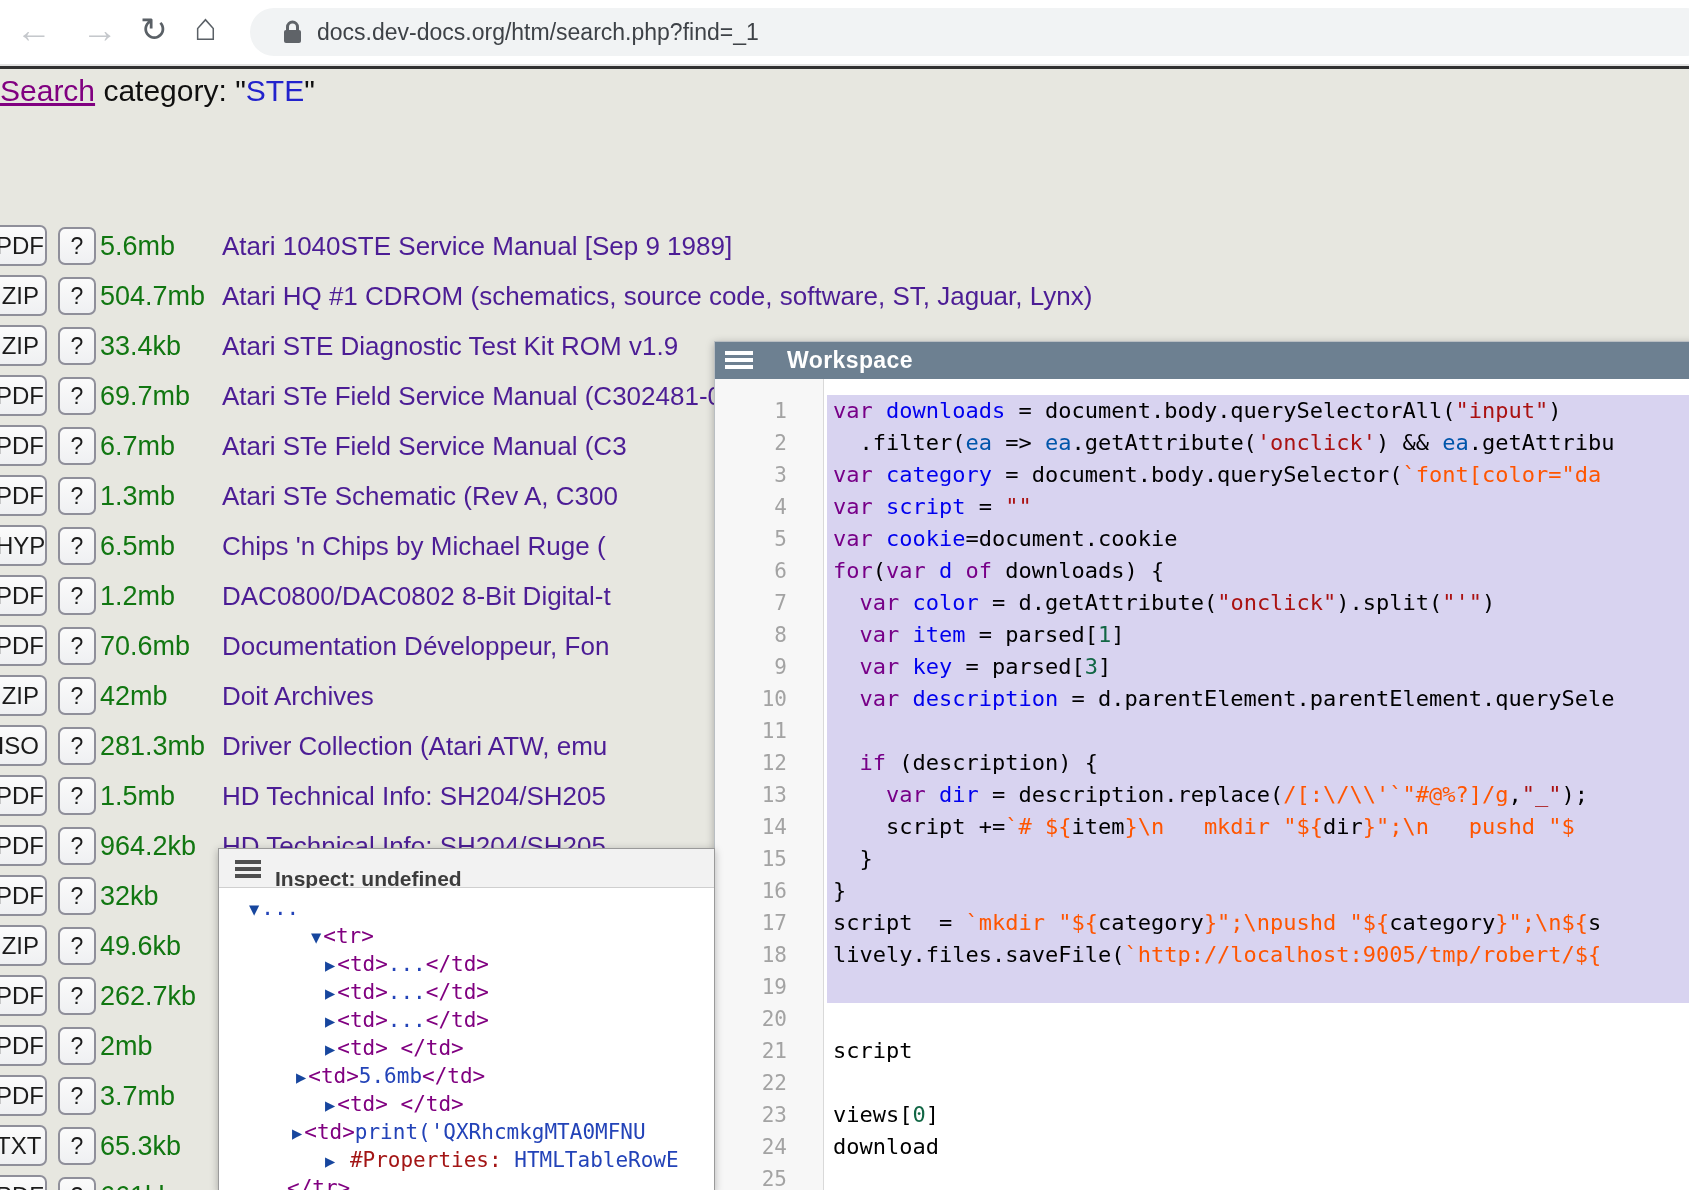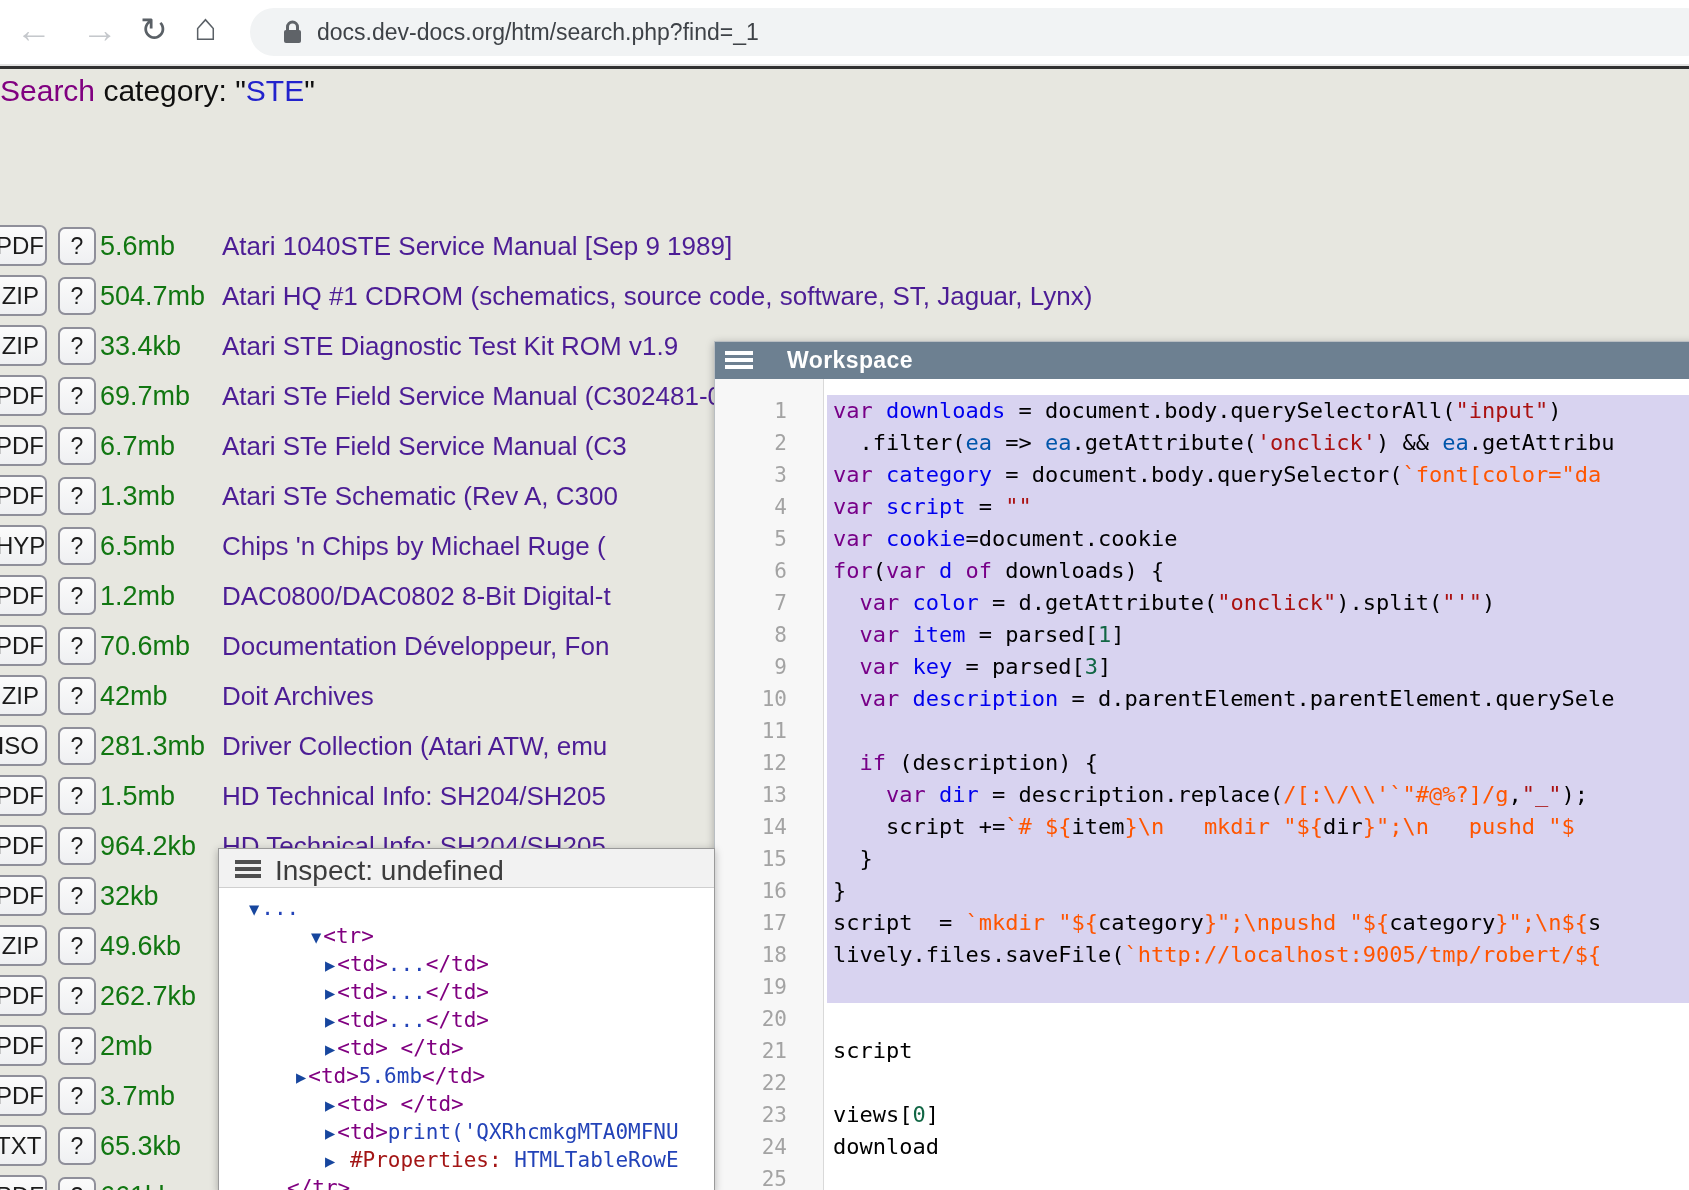--- a/index.html
+++ b/index.html
@@ -11,21 +11,21 @@
   .nav-ic.disabled{color:#c5c8cc;}
   .ic-back{left:16px;} .ic-fwd{left:82px;} .ic-refresh{left:140px;font-size:33px;} .ic-home{left:194px;font-size:38px;top:3px;}
   .omnibox{position:absolute;left:250px;top:8px;width:1460px;height:48px;background:#f1f3f4;
            border-radius:24px;display:flex;align-items:center;padding-left:34px;box-sizing:border-box;}
   .url-text{font-size:23px;color:#3e4247;margin-left:16px;white-space:nowrap;}
   .edge-light{position:absolute;top:64px;left:0;right:0;height:2px;background:#e2e2e2;}
   .edge-dark{position:absolute;top:66px;left:0;right:0;height:3px;background:#303030;}
   
   .page{position:absolute;top:69px;left:0;right:0;bottom:0;background:#e7e7e0;}
   .search-line{position:absolute;top:5px;left:0;font-size:30px;color:#0f0f0f;white-space:pre;}
-  .search-line a{color:#800080;cursor:pointer;}
+  .search-line a{color:#800080;text-decoration:underline;cursor:pointer;}
   .cat{color:#2222CC;}
   .frow{position:absolute;left:0;width:100%;height:48px;}
   .tbtn,.qbtn{position:absolute;box-sizing:border-box;background:linear-gradient(#fbfbfb,#eff0f2);
       border:2px solid #8f8f9a;border-radius:7px;font-family:"Liberation Sans",sans-serif;
       color:#1b1b1b;cursor:pointer;}
   .tbtn{left:-16px;top:4px;width:63px;height:41px;font-size:24px;padding-left:10px;text-align:right;padding-right:6px;}
   .qbtn{left:58px;top:6px;width:38px;height:38px;font-size:23px;text-align:center;}
   .fsize{position:absolute;left:100px;top:10px;font-size:27px;color:#117711;white-space:nowrap;}
   .ftitle{position:absolute;left:222px;top:10px;font-size:26px;color:#4c1d95;white-space:nowrap;}
   
@@ -45,21 +45,21 @@
   .code{position:absolute;left:110px;top:0;right:0;bottom:0;padding-top:16px;}
   .cline{height:32px;line-height:32px;white-space:pre;margin-left:2px;padding-left:6px;
          font-family:"DejaVu Sans Mono",monospace;font-size:22px;color:#000;}
   .cline.sel{background:#D8D3F0;}
   .tk-k{color:#770088;} .tk-d{color:#0000ee;} .tk-v{color:#0055aa;}
   .tk-n{color:#116644;} .tk-s{color:#aa1111;} .tk-t{color:#ff5500;} .tk-p{color:#000;}
   
   .inspector{left:218px;top:848px;width:495px;height:342px;background:#ffffff;border:1px solid #9a9a9a;z-index:20;}
   .in-titlebar{position:absolute;top:0;left:0;right:0;height:38px;background:#f2f2f2;
                border-bottom:1px solid #cfcfcf;cursor:move;}
-  .in-title{position:absolute;left:56px;top:6px;font-size:28px;font-weight:normal;color:#3c3c3c;}
+  .in-title{position:absolute;left:56px;top:18px;font-size:21px;font-weight:bold;color:#3c3c3c;}
   .in-body{position:absolute;top:39px;left:0;right:0;bottom:0;background:#fff;overflow:hidden;padding-top:6px;}
   .tline{height:28px;line-height:28px;white-space:pre;font-family:"DejaVu Sans Mono",monospace;font-size:21px;}
   .arr{color:#17469E;font-size:17px;margin-right:2px;cursor:pointer;}
   .in-g{color:#800080;} .in-b{color:#2343B8;} .in-r{color:#A31515;} .in-p{color:#222;}
 </style>
 </head>
 <body>
 
 <div class="screen">
 
@@ -283,19 +283,19 @@
     </div>
     <div class="in-body" id="tree">
         <div class="tline" style="padding-left: 30px;"><span class="arr">▼</span><span class="in-b">...</span></div>
         <div class="tline" style="padding-left: 92px;"><span class="arr">▼</span><span class="in-g">&lt;tr&gt;</span></div>
         <div class="tline" style="padding-left: 106px;"><span class="arr">▶</span><span class="in-g">&lt;td&gt;</span><span class="in-b">...</span><span class="in-g">&lt;/td&gt;</span></div>
         <div class="tline" style="padding-left: 106px;"><span class="arr">▶</span><span class="in-g">&lt;td&gt;</span><span class="in-b">...</span><span class="in-g">&lt;/td&gt;</span></div>
         <div class="tline" style="padding-left: 106px;"><span class="arr">▶</span><span class="in-g">&lt;td&gt;</span><span class="in-b">...</span><span class="in-g">&lt;/td&gt;</span></div>
         <div class="tline" style="padding-left: 106px;"><span class="arr">▶</span><span class="in-g">&lt;td&gt;</span><span class="in-p"> </span><span class="in-g">&lt;/td&gt;</span></div>
         <div class="tline" style="padding-left: 77px;"><span class="arr">▶</span><span class="in-g">&lt;td&gt;</span><span class="in-b">5.6mb</span><span class="in-g">&lt;/td&gt;</span></div>
         <div class="tline" style="padding-left: 106px;"><span class="arr">▶</span><span class="in-g">&lt;td&gt;</span><span class="in-p"> </span><span class="in-g">&lt;/td&gt;</span></div>
-        <div class="tline" style="padding-left: 106px;"><span class="arr">▶</span><span class="in-g">&lt;td&gt;</span><span class="in-b">print('QXRhcmkgMTA0MFNU</span></div>
+        <div class="tline" style="padding-left: 73px;"><span class="arr">▶</span><span class="in-g">&lt;td&gt;</span><span class="in-b">print('QXRhcmkgMTA0MFNU</span></div>
         <div class="tline" style="padding-left: 106px;"><span class="arr">▶</span><span class="in-r"> #Properties:</span><span class="in-b"> HTMLTableRowE</span></div>
         <div class="tline" style="padding-left: 68px;"><span class="in-g">&lt;/tr&gt;</span></div>
       </div>
   </section>
 
 </div>
 
 </body></html>

